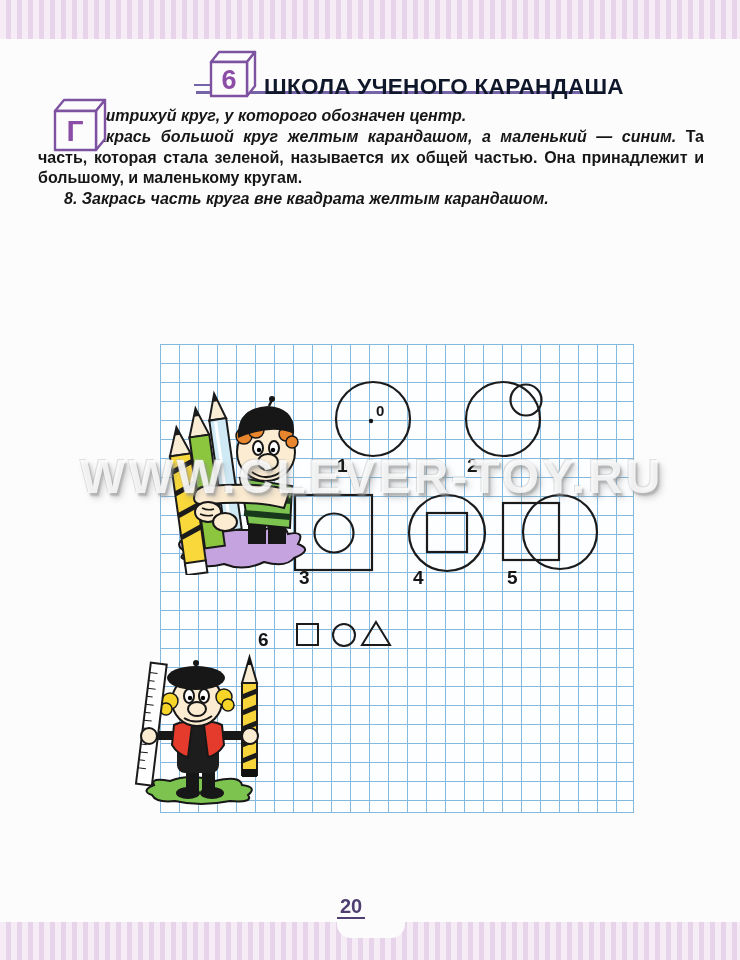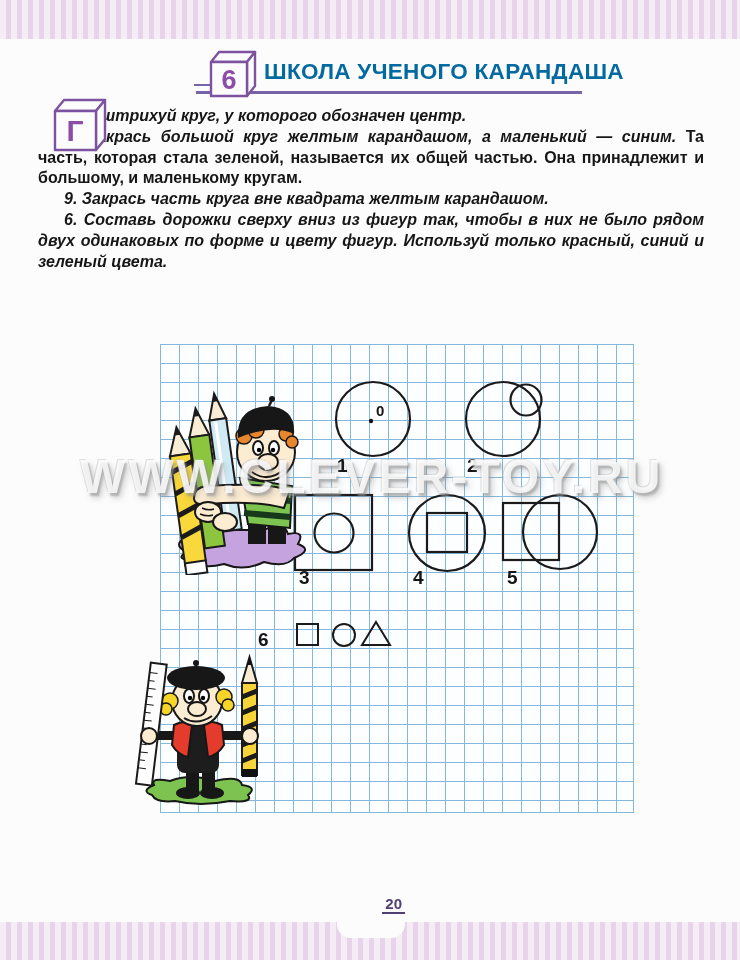--- a/index.html
+++ b/index.html
@@ -15,22 +15,22 @@
   }
   .stripe-band.top { top:0; height:39px; }
   .stripe-band.bottom { top:922px; height:38px; }
 
   
   .header-underline { position:absolute; left:196px; top:91px; width:386px; height:3px; background:#7565a8; z-index:3; }
   .header-step { position:absolute; left:194px; top:84px; width:17px; height:2px; background:#7565a8; z-index:3; }
   .lesson-cube { position:absolute; left:203px; top:48px; width:54px; height:50px; z-index:4; }
   .section-cube { position:absolute; left:46px; top:94px; width:62px; height:60px; z-index:4; }
   .page-title {
-    position:absolute; left:264px; top:59px; width:330px; z-index:4;
-    font-size:22.5px; font-weight:bold; color:#0369a1; letter-spacing:0.3px; white-space:nowrap;
+    position:absolute; left:264px; top:74px; width:330px; z-index:4;
+    font-size:22.5px; font-weight:bold; color:#0f172a; letter-spacing:0.3px; white-space:nowrap;
   }
 
   
   .tasks {
     position:absolute; left:38px; top:106px; width:666px; z-index:3;
     font-size:16px; line-height:20.8px; color:#161616; text-align:justify; font-weight:bold;
   }
   .tasks p { text-indent:26px; }
   .tasks .italic { font-style:italic; }
   .tasks .regular { font-style:normal; }
@@ -63,21 +63,21 @@
     text-shadow:2px 3px 2px rgba(150,150,150,0.6), 4px 5px 6px rgba(130,130,130,0.35), -1px -1px 0 rgba(190,190,190,0.45);
   }
 
   
   .page-tab {
     position:absolute; left:337px; top:921px; width:68px; height:17px; z-index:2;
     background:#fdfcfd; border-radius:0 0 14px 14px;
   }
   .page-num {
     position:absolute; left:337px; top:895px; width:68px; z-index:3;
-    text-align:right; font-size:15px; font-weight:bold; color:#4f3f72;
+    text-align:left; font-size:20px; font-weight:bold; color:#4f3f72;
   }
   .page-num span { border-bottom:2px solid #4f3f72; padding:0 3px; }
 
   .cube-outline { fill:#fdfcfd; stroke:#7d52a0; stroke-width:2.4; stroke-linejoin:round; }
   .cube-glyph { font-family:"Liberation Sans", sans-serif; font-weight:bold; fill:#8b4da6; }
 </style>
 </head>
 <body>
 
 <div class="page">
@@ -100,22 +100,21 @@
   <svg class="section-cube" viewBox="0 0 62 58">
     <polygon class="cube-outline" points="9,16 50,16 59,5 18,5"></polygon>
     <polygon class="cube-outline" points="50,16 59,5 59,44 50,55"></polygon>
     <rect class="cube-outline" x="9" y="16" width="41" height="39"></rect>
     <text x="29" y="46" text-anchor="middle" class="cube-glyph" font-size="30">Г</text>
   </svg>
 
   <div class="tasks">
       <p><span class="italic">1. Заштрихуй круг, у которого обозначен центр.</span></p>
       <p><span class="italic">2. Закрась большой круг желтым карандашом, а маленький — синим. </span><span class="regular">Та часть, которая стала зеленой, называется их общей частью. Она принадлежит и большому, и маленькому кругам.</span></p>
-      <p><span class="italic">9. Закрась часть круга вне квадрата желтым карандашом.</span></p>
-      <p><span class="italic">6. Составь дорожки сверху вниз из фигур так, чтобы в них не было рядом двух одинаковых по форме и цвету фигур. Используй только красный, синий и зеленый цвета.</span></p>
+      <p><span class="italic">8. Закрась часть круга вне квадрата желтым карандашом.</span></p>
     </div>
 
   <div class="grid-area">
     <svg class="figures-svg" viewBox="0 0 474 469">
 
       <g>
         <circle class="fig-shape" cx="213" cy="75" r="37"></circle>
         <circle cx="211" cy="77" r="2.2" fill="#151515"></circle>
         <text class="fig-label-small" x="216" y="72">0</text>
         <text class="fig-label" x="177" y="128">1</text>

